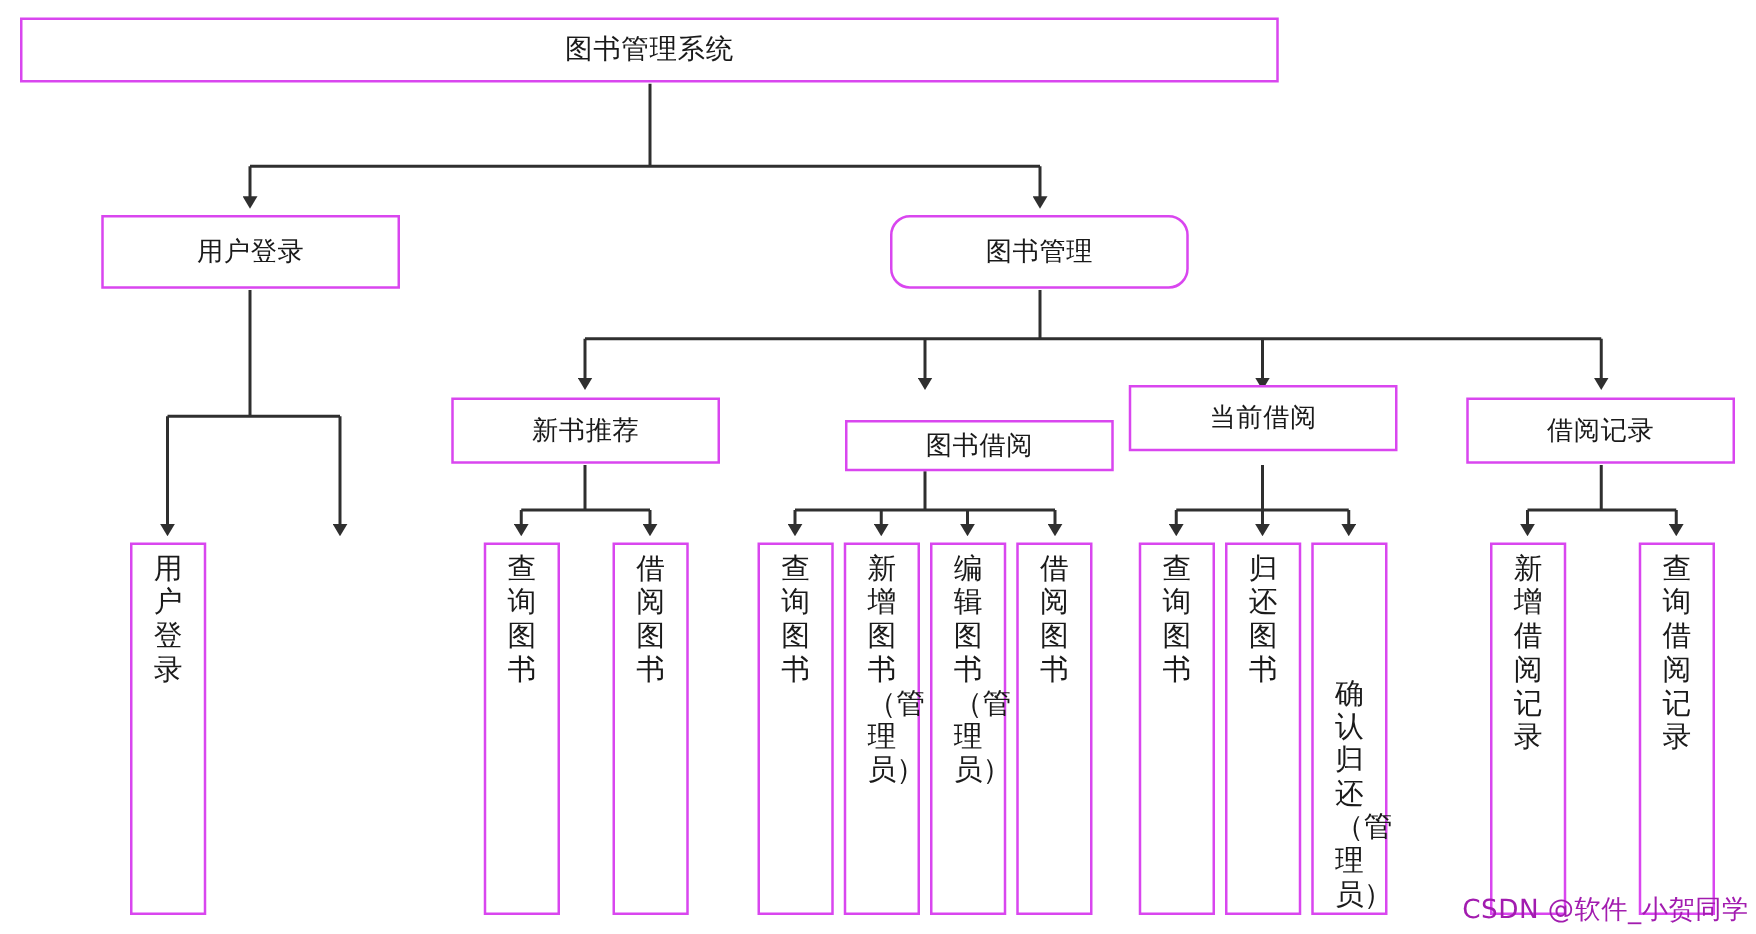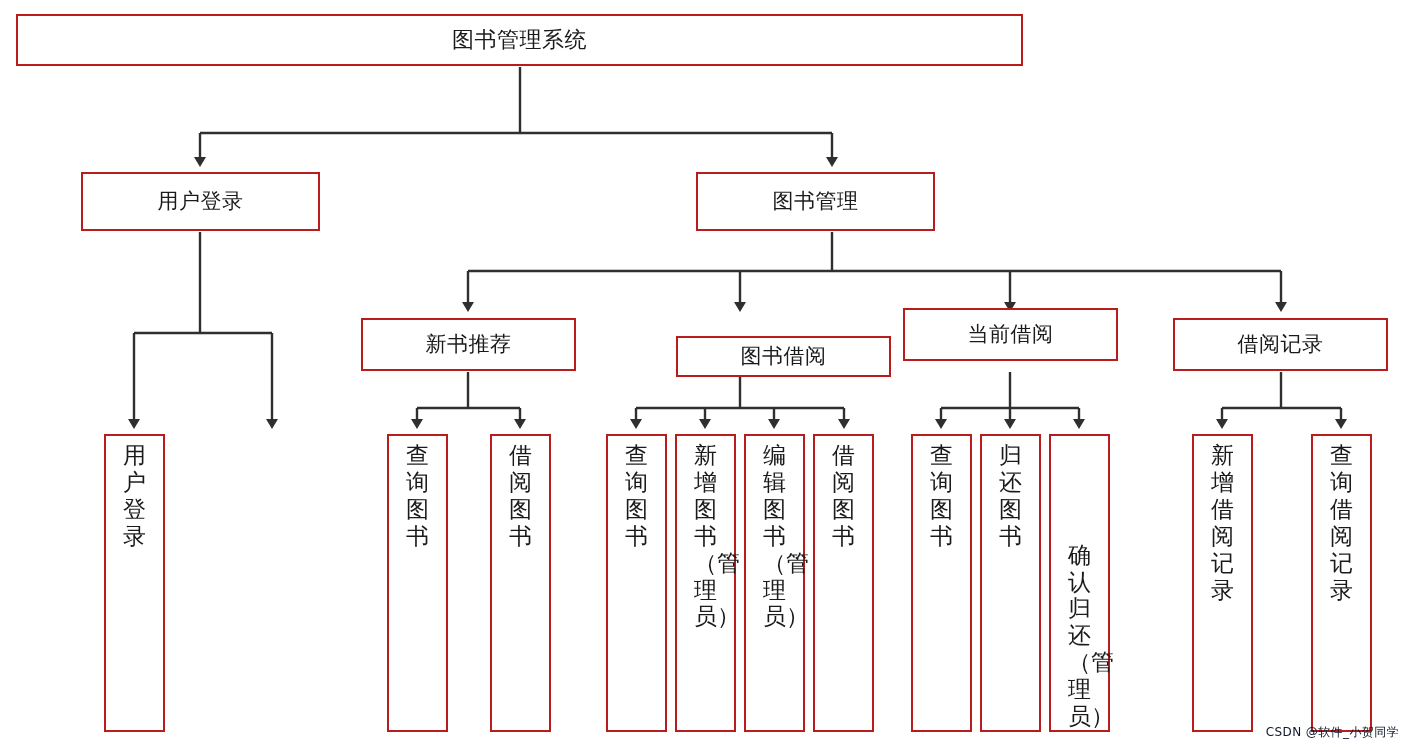--- a/index.html
+++ b/index.html
@@ -19,21 +19,21 @@
     position: absolute;
     left: 0;
     top: 0;
     width: 1405px;
     height: 747px;
     pointer-events: none;
   }
   .node {
     position: absolute;
     box-sizing: border-box;
-    border: 2px solid #b91c1c;
+    border: 2px solid #d946ef;
     background: #ffffff;
     display: flex;
     align-items: center;
     justify-content: center;
     color: #1a1a1a;
   }
   .node .lbl {
     display: block;
     text-align: center;
     line-height: 1.12;
@@ -56,22 +56,22 @@
     line-height: 1.17;
     width: 1em;
     word-break: break-all;
     white-space: normal;
     text-align: center;
   }
   .watermark {
     position: absolute;
     right: 6px;
     bottom: 6px;
-    font-size: 12px;
-    color: #0f172a;
+    font-size: 21px;
+    color: #a21caf;
     white-space: nowrap;
     letter-spacing: 0.4px;
     margin-left: 38px;
   }
 </style>
 </head>
 <body>
 
 <div id="canvas">
 
@@ -125,21 +125,21 @@
     </g>
   </svg>
 
   <div class="node horiz root" style="left:16px; top:14px; width:1007px; height:52px;">
     <span class="lbl">图书管理系统</span>
   </div>
 
   <div class="node horiz" style="left:81px; top:172px; width:239px; height:59px;">
     <span class="lbl">用户登录</span>
   </div>
-  <div class="node horiz" style="left:696px; top:172px; width:239px; height:59px;">
+  <div class="node horiz" style="left:712px; top:172px; width:239px; height:59px;border-radius:16px;">
     <span class="lbl">图书管理</span>
   </div>
 
   <div class="node horiz" style="left:361px; top:318px; width:215px; height:53px;font-family:Liberation Serif, serif;">
     <span class="lbl">新书推荐</span>
   </div>
   <div class="node horiz" style="left:633px; top:336px; width:215px; height:41px;margin-left:43px;">
     <span class="lbl">图书借阅</span>
   </div>
   <div class="node horiz" style="left:903px; top:308px; width:215px; height:53px;">

